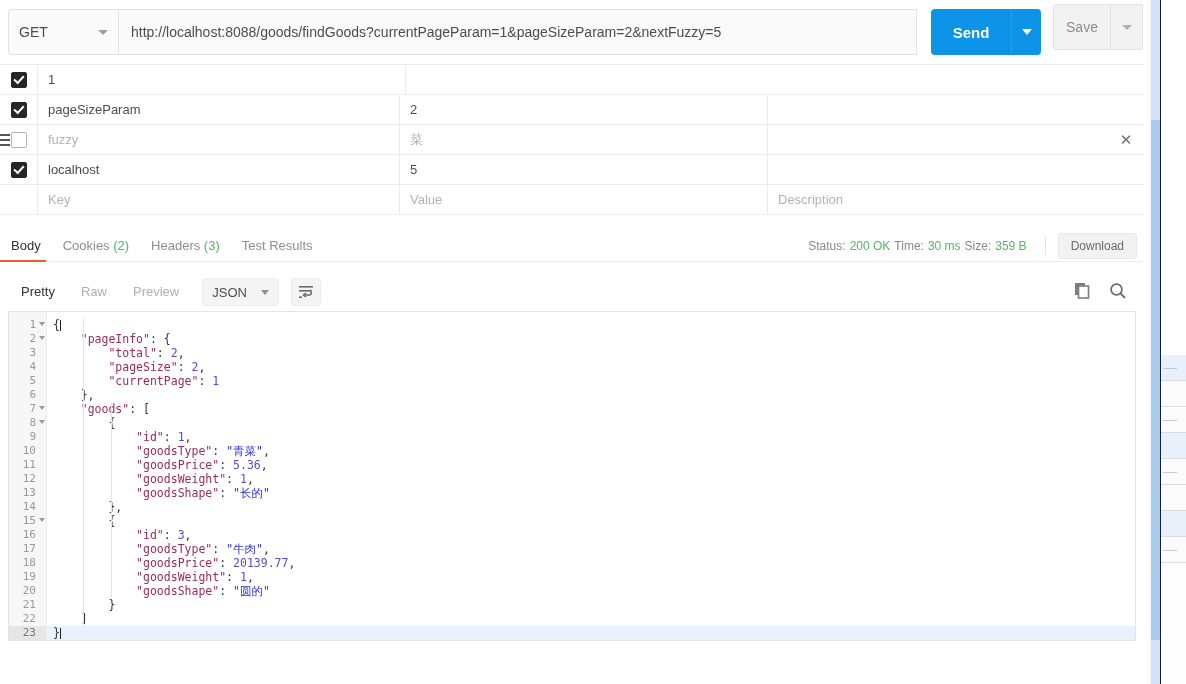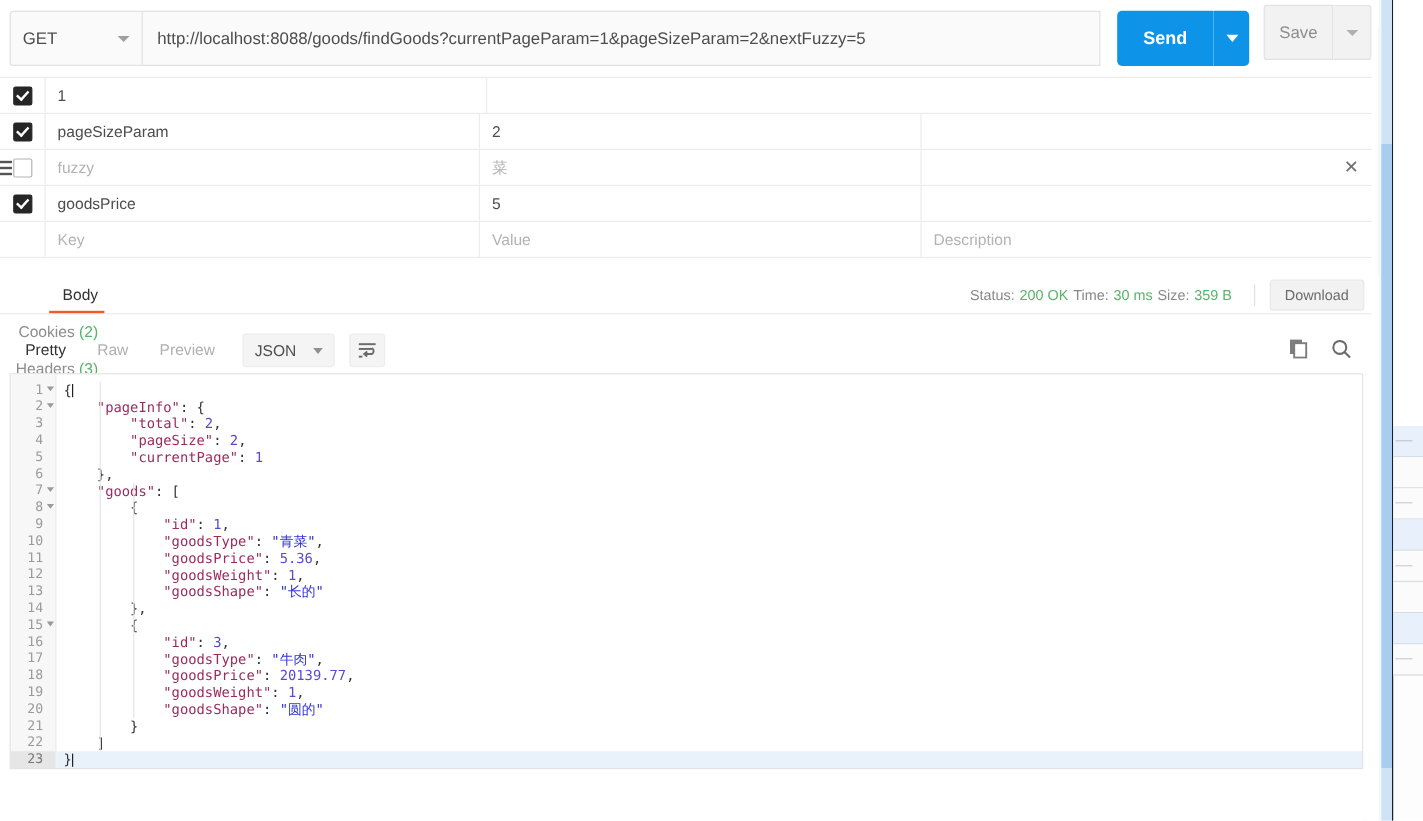--- a/index.html
+++ b/index.html
@@ -151,21 +151,21 @@
     position: absolute; right: 10px; top: 50%; transform: translateY(-50%);
     width: 14px; height: 14px; color: #707070; font-size: 15px;
     line-height: 14px; text-align: center;
   }
 
   
   .resp-bar {
     position: absolute; top: 230px; left: 0; width: 1143px; height: 32px;
     border-bottom: 1px solid #ececec; display: flex; align-items: center;
   }
-  .resp-tabs { display: flex; align-items: flex-end; height: 32px; flex-direction: column; }
+  .resp-tabs { display: flex; align-items: flex-end; height: 32px; }
   .rtab {
     padding: 0 11px; height: 32px; line-height: 31px; font-size: 13px;
     color: #8d8d8d; position: relative;
   }
   .rtab.active { color: #333; }
   .rtab.active::after {
     content: ""; position: absolute; left: 0; right: 6px; bottom: 0;
     height: 2px; background: #ef5b25;
   }
   .rtab .count { color: #55b467; }
@@ -353,21 +353,21 @@
           </div>
           <div class="cell-desc">
             <span class="row-x">✕</span>
           </div>
         </div>
         <div class="prow">
           <div class="cell-check">
             <span class="cbx on"></span>
           </div>
           <div class="cell-key">
-            <span>goodsPrice</span>
+            <span>localhost</span>
           </div>
           <div class="cell-val">
             <span>5</span>
           </div>
           <div class="cell-desc"></div>
         </div>
         <div class="prow">
           <div class="cell-check"></div>
           <div class="cell-key">
             <span class="ph">Key</span>

